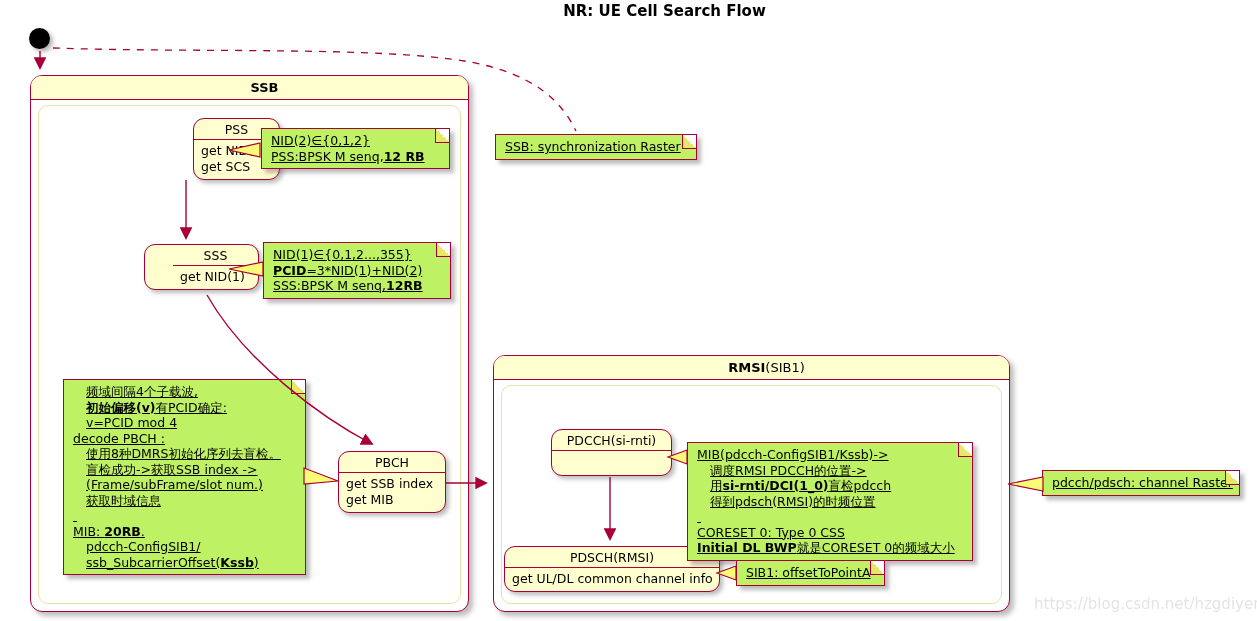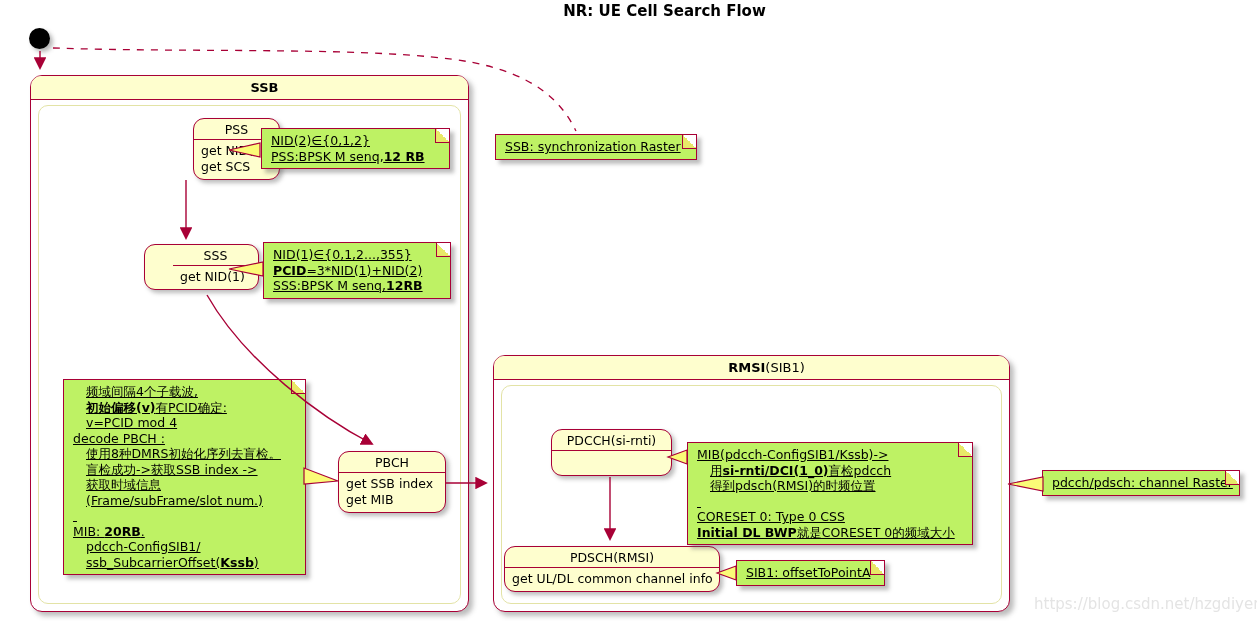--- a/index.html
+++ b/index.html
@@ -123,22 +123,22 @@
 
     <div class="note" style="left:32px; top:303px; width:223px;">
       <span class="fold"></span>
       <div>
           <div class="note-line" style="padding-left: 13px;"><span>频域间隔4个子载波,</span></div>
           <div class="note-line" style="padding-left: 13px;"><span class="b">初始偏移(v)</span><span>有PCID确定:</span></div>
           <div class="note-line" style="padding-left: 13px;"><span>v=PCID mod 4</span></div>
           <div class="note-line"><span>decode PBCH :</span></div>
           <div class="note-line" style="padding-left: 13px;"><span>使用8种DMRS初始化序列去盲检。</span></div>
           <div class="note-line" style="padding-left: 13px;"><span>盲检成功-&gt;获取SSB index -&gt;</span></div>
+          <div class="note-line" style="padding-left: 13px;"><span>(Frame/subFrame/slot num.)</span></div>
           <div class="note-line" style="padding-left: 13px;"><span>获取时域信息</span></div>
-          <div class="note-line" style="padding-left: 13px;"><span>(Frame/subFrame/slot num.)</span></div>
           <div class="note-line">&nbsp;</div>
           <div class="note-line"><span>MIB: </span><span class="b">20RB</span><span>.</span></div>
           <div class="note-line" style="padding-left: 13px;"><span>pdcch-ConfigSIB1/</span></div>
           <div class="note-line" style="padding-left: 13px;"><span>ssb_SubcarrierOffset(</span><span class="b">Kssb</span><span>)</span></div>
         </div>
     </div>
   </div>
 
   <div class="container" style="left:493px; top:355px; width:515px; height:255px;">
     <div class="container-header">
@@ -155,20 +155,21 @@
 
     <div class="state" style="left:57px; top:73px; width:119px;">
       <div class="state-title">PDCCH(si-rnti)</div>
       <div class="state-body" style="min-height:17px;"></div>
     </div>
 
     <div class="note" style="left:193px; top:38px; width:266px;margin-top:48px;">
       <span class="fold"></span>
       <div>
           <div class="note-line"><span>MIB(pdcch-ConfigSIB1/Kssb)-&gt;</span></div>
+          <div class="note-line" style="padding-left: 13px;"><span>调度RMSI PDCCH的位置-&gt;</span></div>
           <div class="note-line" style="padding-left: 13px;"><span>用</span><span class="b">si-rnti/DCI(1_0)</span><span>盲检pdcch</span></div>
           <div class="note-line" style="padding-left: 13px;"><span>得到pdsch(RMSI)的时频位置</span></div>
           <div class="note-line">&nbsp;</div>
           <div class="note-line"><span>CORESET 0: Type 0 CSS</span></div>
           <div class="note-line"><span class="b">Initial DL BWP</span><span>就是CORESET 0的频域大小</span></div>
         </div>
     </div>
 
     <div class="note" style="left:242px; top:204px; width:129px;">
       <span class="fold"></span>

